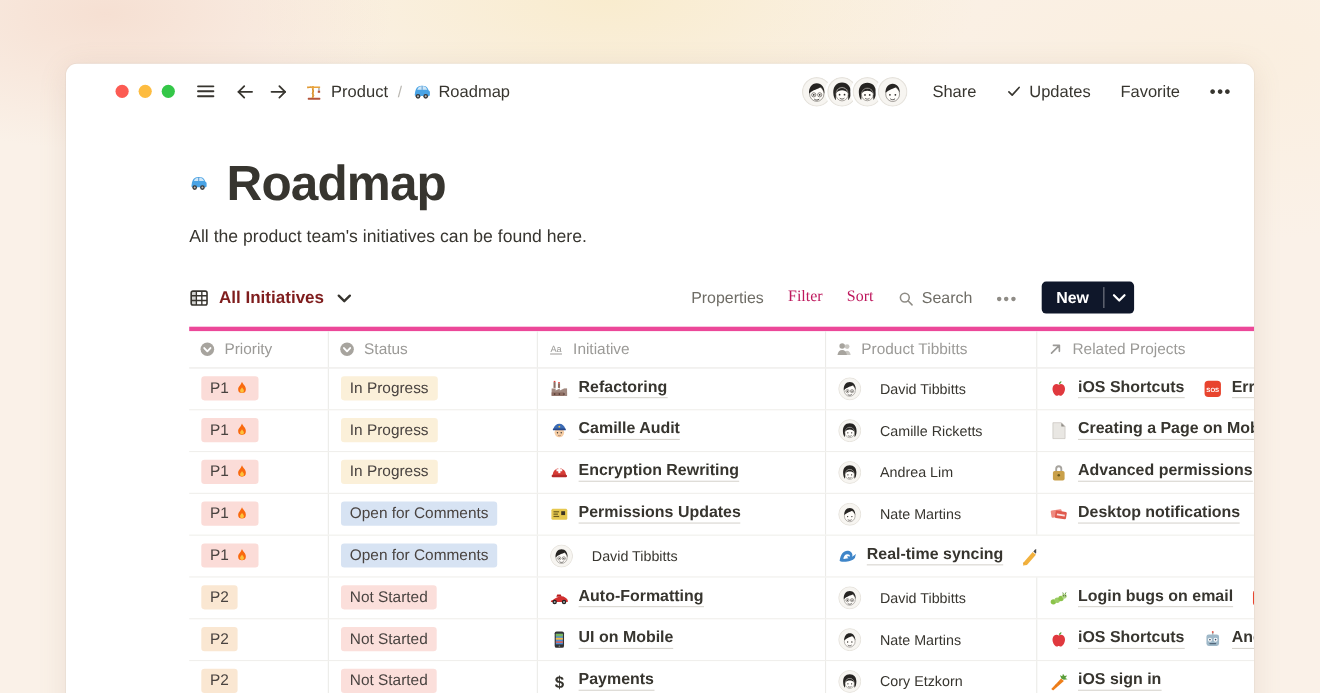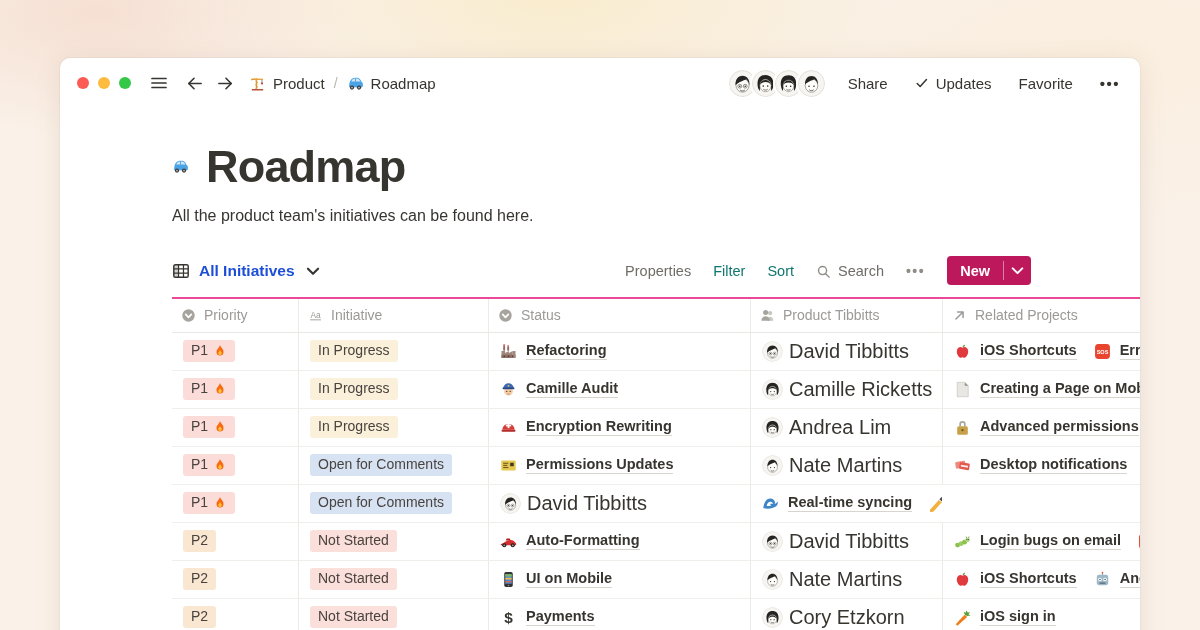--- a/index.html
+++ b/index.html
@@ -9,21 +9,21 @@
     background:#faf1e8;
     background-image:
       radial-gradient(420px 200px at 8% 2%, rgba(243,212,196,.6), transparent 62%),
       radial-gradient(560px 220px at 46% 0%, rgba(248,232,185,.55), transparent 60%),
       radial-gradient(640px 260px at 92% 8%, rgba(250,236,214,.5), transparent 65%);
     position:relative;}
   .window{position:absolute;left:60px;top:58px;width:1080px;height:700px;background:#fff;
     border-radius:10px;box-shadow:0 4px 26px rgba(146,114,82,.14),0 0 0 1px rgba(0,0,0,.03);
     overflow:hidden;}
   
-  .topbar{height:50px;display:flex;align-items:center;padding:0 20px 0 17px;}
+  .topbar{height:50px;display:flex;align-items:center;padding:0 20px 0 17px;margin-left:28px;}
   .lights{display:flex;gap:9px;align-items:center;}
   .light{width:12px;height:12px;border-radius:50%;}
   .light.r{background:#fc5b53;}
   .light.y{background:#fdbc40;}.light.g{background:#34c748;}
   .tb-btn{display:flex;align-items:center;justify-content:center;cursor:pointer;color:#37352f;}
   .hamburger{margin-left:18px;}
   .hamburger svg{width:20px;height:20px;}
   .nav-arrows{display:flex;gap:12px;margin-left:16px;}
   .nav-arrows svg{width:19px;height:19px;}
   .breadcrumb{display:flex;align-items:center;margin-left:14px;font-size:15px;color:#37352f;}
@@ -42,50 +42,50 @@
   
   .page-body{padding-left:112px;}
   .title-row{display:flex;align-items:center;gap:17px;margin-top:34px;}
   .title-emoji svg{width:42px;height:42px;}
   .page-title{font-size:45px;font-weight:700;color:#37352f;margin:0;letter-spacing:-.8px;line-height:1.1;}
   .desc{margin-top:15px;font-size:16px;color:#37352f;}
   
   .viewbar{display:flex;align-items:center;margin-top:31px;padding-right:109px;height:30px;}
   .view-left{display:flex;align-items:center;gap:9px;cursor:pointer;}
   .view-left .icn svg{width:18px;height:18px;}
-  .view-name{font-size:15.5px;font-weight:700;color:#1d4ed8;}
+  .view-name{font-size:15.5px;font-weight:700;color:#7f1d1d;}
   .view-chev svg{width:11px;height:11px;color:#37352f;}
   .view-right{margin-left:auto;display:flex;align-items:center;gap:22px;font-size:14.5px;color:#6f6d66;}
   .vr-item{cursor:pointer;}
-  .blue{color:#0f766e;}
+  .blue{color:#be185d;font-family:Liberation Serif, serif;}
   .searchbox{display:flex;align-items:flex-end;gap:7px;cursor:pointer;}
   .searchbox .icn svg{width:15px;height:15px;}
   .dots-gray{color:#8f8c86;font-weight:700;letter-spacing:1.5px;font-size:14px;cursor:pointer;}
-  .new-btn{display:flex;align-items:stretch;background:#be185d;border-radius:4px;color:#fff;
+  .new-btn{display:flex;align-items:stretch;background:#0f172a;border-radius:4px;color:#fff;
     font-size:14.5px;font-weight:700;height:29px;overflow:hidden;cursor:pointer;}
   .new-main{padding:0 13px;display:flex;align-items:center;}
   .new-split{width:1px;background:rgba(255,255,255,.45);margin:5px 0;}
   .new-chev{width:27px;display:flex;align-items:center;justify-content:center;}
   .new-chev svg{width:11px;height:11px;color:#fff;}
   
   .tablewrap{margin-top:11px;}
   .thead,.trow{display:grid;grid-template-columns:126px 190px 262px 192px 380px;}
-  .thead{height:33px;border-top:2px solid #ec4899;border-bottom:1px solid #e9e8e5;}
+  .thead{height:33px;border-top:4px solid #ec4899;border-bottom:1px solid #e9e8e5;}
   .th{display:flex;align-items:center;gap:8px;padding:0 9px;font-size:14px;color:#9b9a97;overflow:hidden;white-space:nowrap;}
   .th .icn svg{width:15px;height:15px;}
   .th:not(:first-child),.td:not(:first-child){border-left:1px solid #ecebe8;}
   .trow{height:37px;border-bottom:1px solid #f0efec;}
   .td{display:flex;align-items:center;padding:0 11px;overflow:hidden;white-space:nowrap;cursor:pointer;}
   .tag{padding:2px 8px 3px;border-radius:3px;font-size:14px;color:#494340;display:inline-flex;align-items:center;gap:5px;line-height:1.25;}
   .tag .icn svg{width:14px;height:14px;}
   .icn{display:inline-flex;}
   .icn svg{width:17px;height:17px;display:block;}
   .link{display:inline-flex;align-items:flex-end;gap:9px;min-width:0;}
   .link .label{font-weight:700;color:#37352f;font-size:14.5px;border-bottom:1px solid #d8d5cf;padding-bottom:1px;}
-  .pm{display:flex;align-items:center;gap:6px;font-size:20px;color:#37352f;}
+  .pm{display:flex;align-items:center;gap:17px;font-size:13px;color:#37352f;}
   .pm .av{width:21px;height:21px;border-radius:50%;flex:none;}
   .rel{display:flex;gap:17px;}
 </style>
 </head>
 <body>
 
 <div class="window">
 
   <div class="topbar">
     <div class="lights">
@@ -283,35 +283,35 @@
             <span class="icn">
               <svg viewBox="0 0 16 16">
                 <circle cx="8" cy="8" r="6.6" fill="#a7a49e"></circle>
                 <path d="M5 6.8l3 3.2 3-3.2" fill="none" stroke="#fff" stroke-width="1.8" stroke-linecap="round" stroke-linejoin="round"></path>
               </svg>
             </span>
             <span>Priority</span>
           </div>
           <div class="th">
             <span class="icn">
+              <svg viewBox="0 0 16 16">
+                <circle cx="8" cy="8" r="6.6" fill="#a7a49e"></circle>
+                <path d="M5 6.8l3 3.2 3-3.2" fill="none" stroke="#fff" stroke-width="1.8" stroke-linecap="round" stroke-linejoin="round"></path>
+              </svg>
+            </span>
+            <span>Status</span>
+          </div>
+          <div class="th">
+            <span class="icn">
               <svg viewBox="0 0 18 16">
                 <text x="9" y="10.5" text-anchor="middle" font-size="10" fill="#9b9a97" font-family="sans-serif">Aa</text>
                 <line x1="2.5" y1="13.2" x2="15.5" y2="13.2" stroke="#9b9a97" stroke-width="1.1"></line>
               </svg>
             </span>
             <span>Initiative</span>
-          </div>
-          <div class="th">
-            <span class="icn">
-              <svg viewBox="0 0 16 16">
-                <circle cx="8" cy="8" r="6.6" fill="#a7a49e"></circle>
-                <path d="M5 6.8l3 3.2 3-3.2" fill="none" stroke="#fff" stroke-width="1.8" stroke-linecap="round" stroke-linejoin="round"></path>
-              </svg>
-            </span>
-            <span>Status</span>
           </div>
           <div class="th">
             <span class="icn">
               <svg viewBox="0 0 16 16">
                 <circle cx="10.8" cy="5.4" r="2.3" fill="#c8c6c1"></circle>
                 <path d="M7.4 13.6c.3-2.6 1.6-4.2 3.4-4.2s3.1 1.6 3.4 4.2z" fill="#c8c6c1"></path>
                 <circle cx="6" cy="4.8" r="2.7" fill="#a7a49e"></circle>
                 <path d="M1.4 13.6c.4-3.1 2.2-4.9 4.6-4.9s4.2 1.8 4.6 4.9z" fill="#a7a49e"></path>
               </svg>
             </span>

